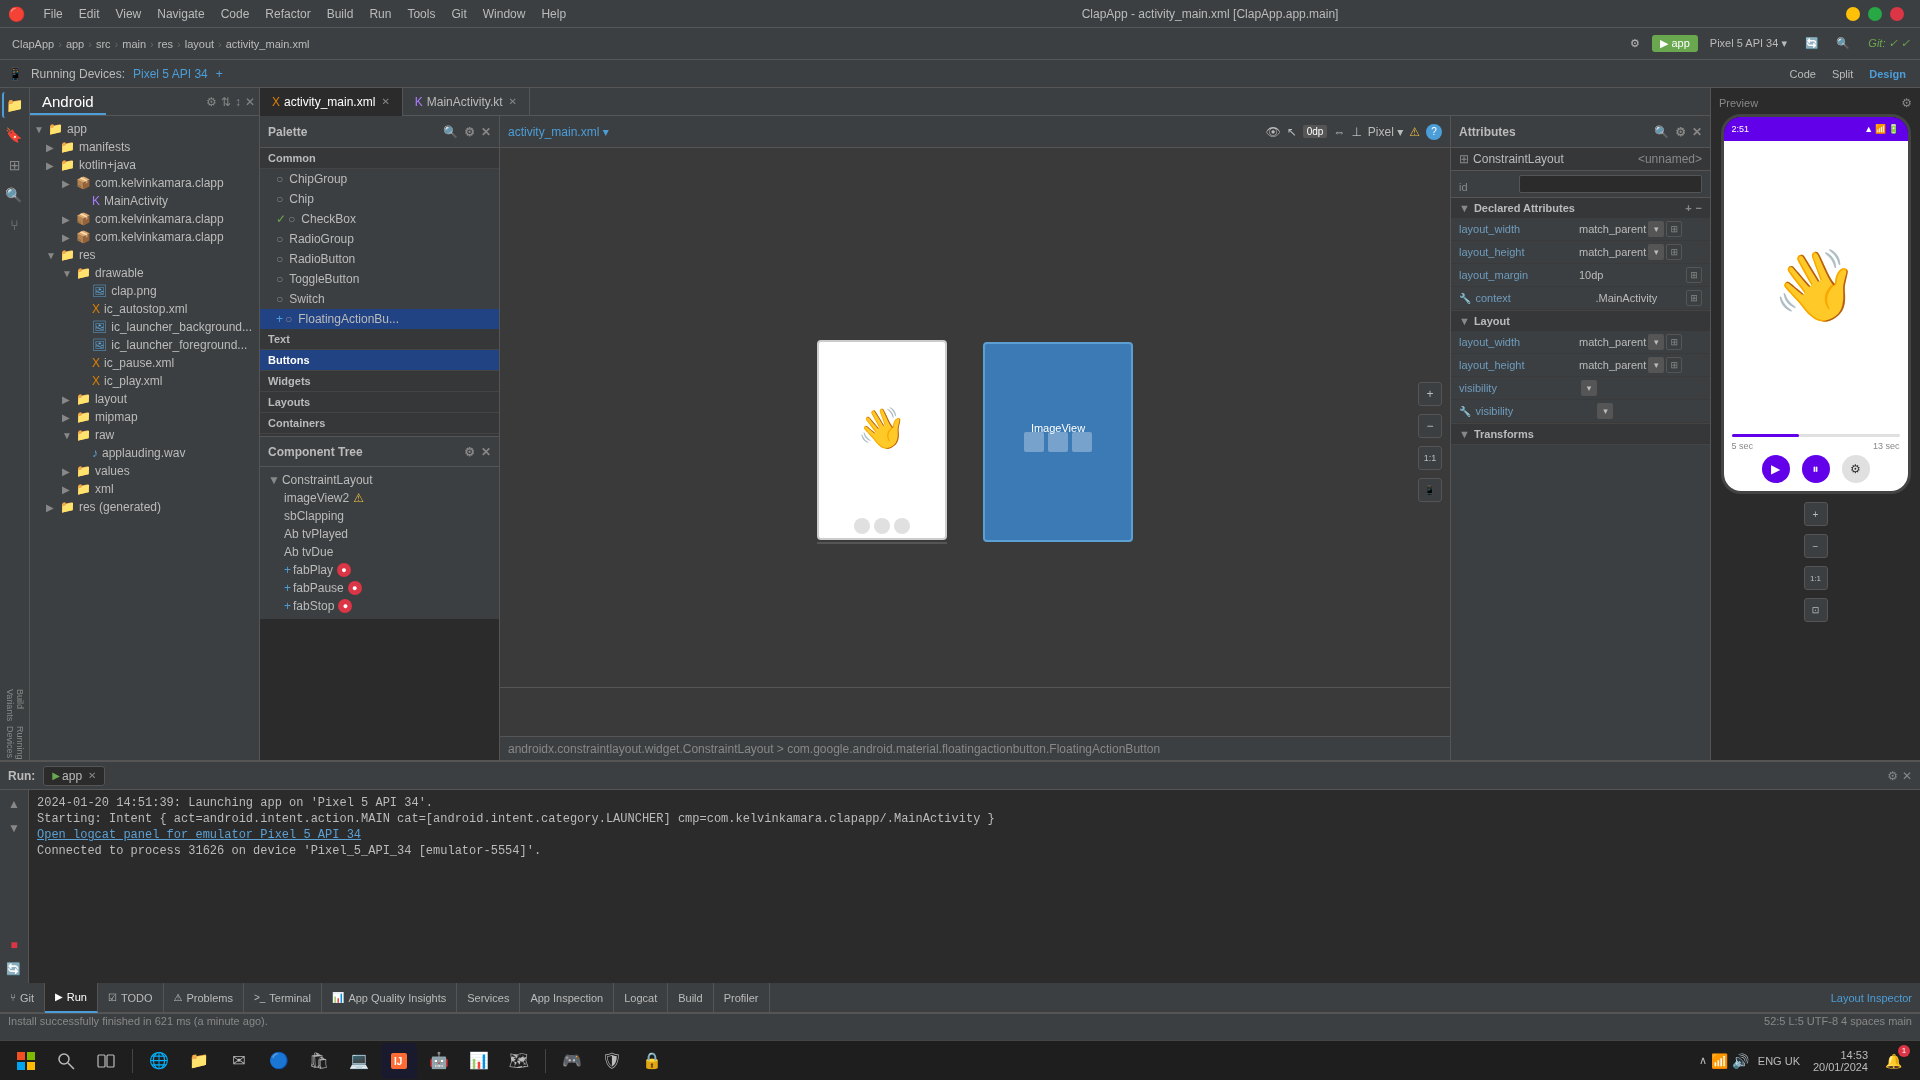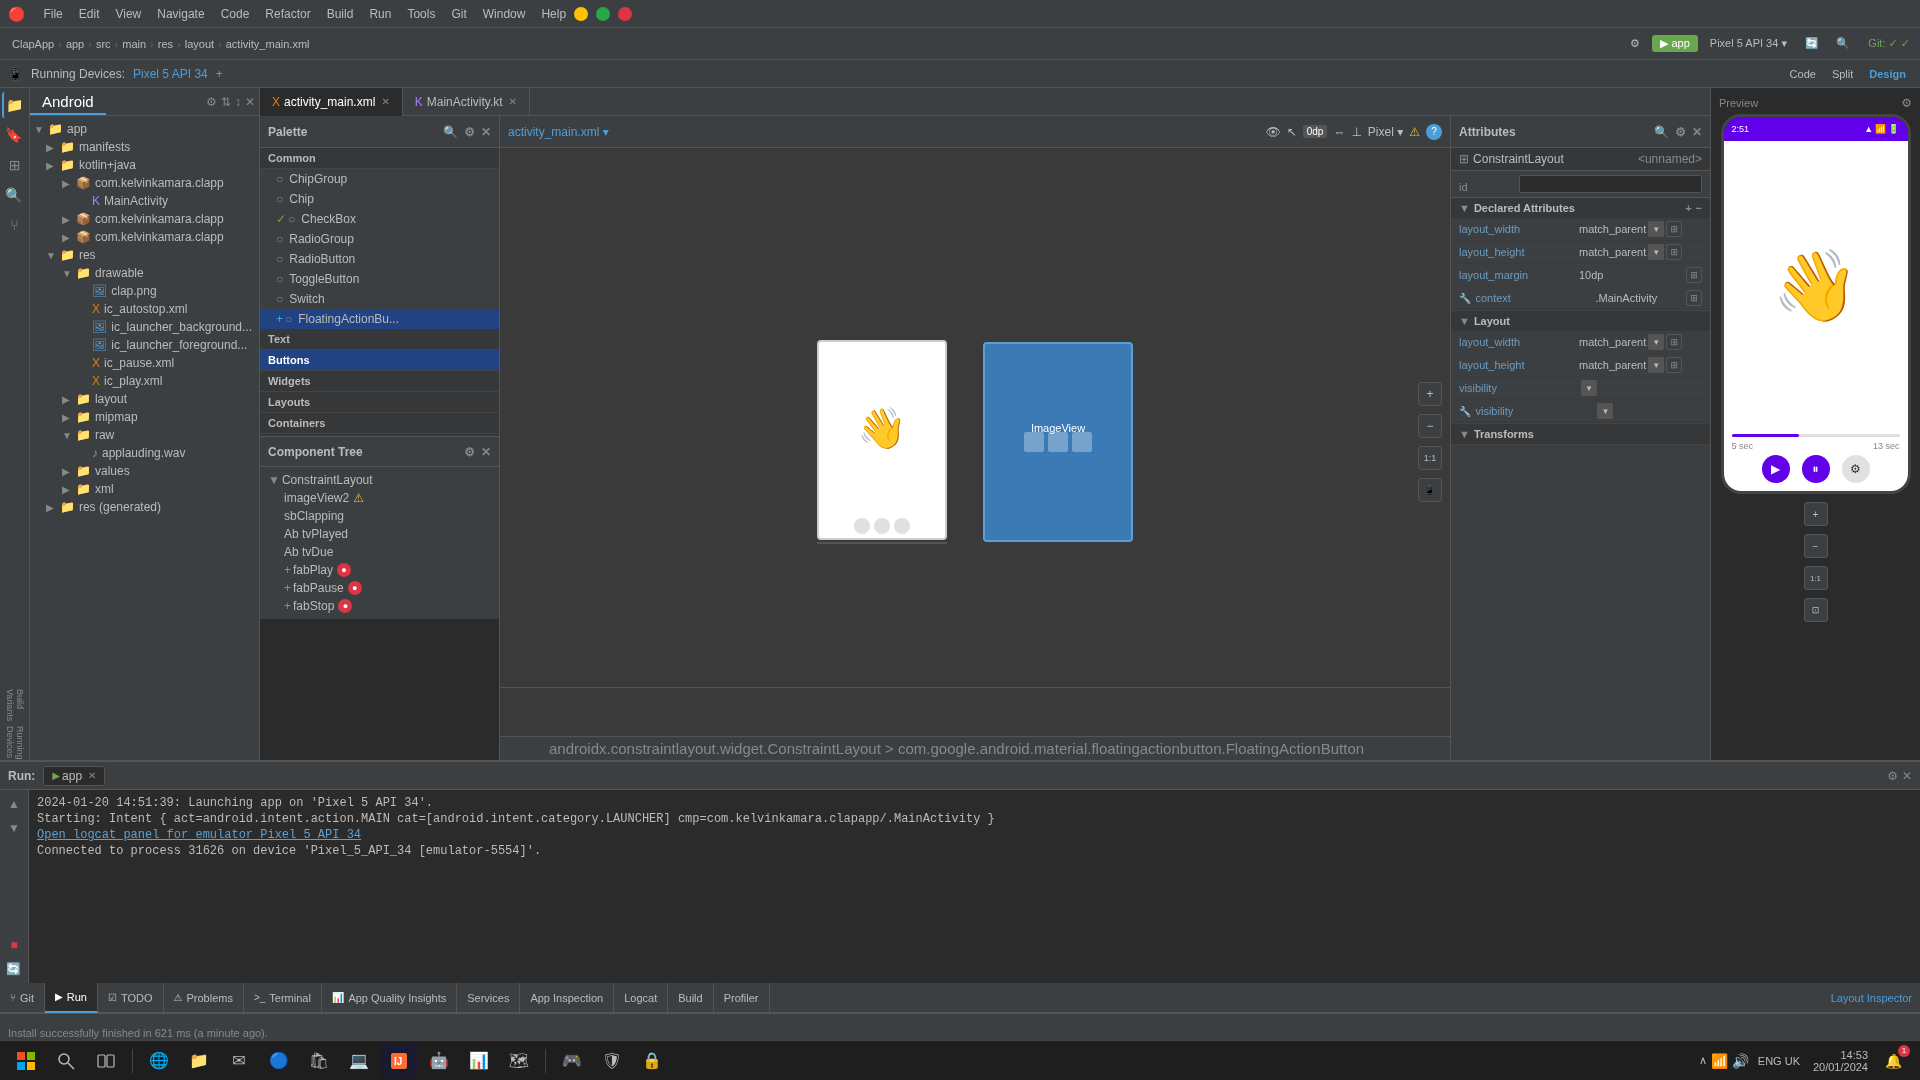--- a/index.html
+++ b/index.html
@@ -115,21 +115,21 @@
     .bottom-tabs { display: flex; align-items: center; height: 30px; background: #3c3f41; border-bottom: 1px solid #555; }
     .bottom-tab { display: flex; align-items: center; padding: 0 10px; height: 30px; cursor: pointer; font-size: 11px; border-right: 1px solid #555; }
     .bottom-tab.active { background: #2b2b2b; border-bottom: 2px solid #4c9ed9; color: #fff; }
     .bottom-tab .tab-icon { margin-right: 4px; font-size: 10px; }
     .run-header { display: flex; align-items: center; height: 28px; background: #3c3f41; border-bottom: 1px solid #555; padding: 0 8px; gap: 8px; }
     .console-area { flex: 1; overflow-y: auto; padding: 4px 8px; font-family: 'Courier New', monospace; font-size: 12px; color: #bbb; background: #2b2b2b; }
     .console-line { margin: 2px 0; white-space: nowrap; }
     .console-link { color: #5ca0d3; text-decoration: underline; cursor: pointer; }
     .console-icons { display: flex; flex-direction: column; gap: 4px; padding: 4px; background: #3c3f41; border-right: 1px solid #555; }
     .console-side-btn { width: 20px; height: 20px; color: #888; font-size: 12px; cursor: pointer; display: flex; align-items: center; justify-content: center; }
-    .bottom-status { height: 18px; background: #3c3f41; border-top: 1px solid #555; padding: 13px 8px; display: flex; align-items: flex-start; font-size: 11px; color: #888; }
+    .bottom-status { height: 18px; background: #3c3f41; border-top: 1px solid #555; padding: 13px 8px; display: flex; align-items: flex-end; font-size: 11px; color: #888; }
 
     
     .taskbar { height: 40px; background: #1e1e1e; border-top: 1px solid #444; display: flex; align-items: center; padding: 0 8px; gap: 4px; position: fixed; bottom: 0; width: 1920px; }
     .taskbar-btn { display: flex; align-items: center; justify-content: center; width: 36px; height: 36px; border-radius: 4px; cursor: pointer; }
     .taskbar-sep { width: 1px; height: 24px; background: #444; margin: 0 4px; }
     .taskbar-right { margin-left: auto; display: flex; align-items: center; gap: 8px; font-size: 11px; color: #bbb; }
     .tray-icons { display: flex; gap: 4px; align-items: center; }
 
     
     .activity-bar { width: 30px; background: #3c3f41; border-right: 1px solid #555; display: flex; flex-direction: column; align-items: center; padding: 4px 0; gap: 4px; }
@@ -157,20 +157,21 @@
     <span class="menubar-item">View</span>
     <span class="menubar-item">Navigate</span>
     <span class="menubar-item">Code</span>
     <span class="menubar-item">Refactor</span>
     <span class="menubar-item">Build</span>
     <span class="menubar-item">Run</span>
     <span class="menubar-item">Tools</span>
     <span class="menubar-item">Git</span>
     <span class="menubar-item">Window</span>
     <span class="menubar-item">Help</span>
+    <span class="menubar-title">ClapApp - activity_main.xml [ClapApp.app.main]</span>
     <div style="display:flex;gap:8px;margin-right:8px;">
       <span class="win-btn win-min"></span>
       <span class="win-btn win-max"></span>
       <span class="win-btn win-close"></span>
     </div>
   </div>
 
   <div class="toolbar">
     <div class="breadcrumb">
       <span>ClapApp</span>
@@ -186,21 +187,21 @@
       <span>layout</span>
       <span class="sep">›</span>
       <span>activity_main.xml</span>
     </div>
     <div style="margin-left:auto; display:flex; align-items:center; gap:6px;">
       <button class="toolbar-btn">⚙</button>
       <button class="toolbar-btn" style="background:#6aa84f; color:white; border-radius:3px; padding:2px 8px;">▶ app</button>
       <button class="toolbar-btn">Pixel 5 API 34 ▾</button>
       <button class="toolbar-btn">🔄</button>
       <button class="toolbar-btn">🔍</button>
-      <button class="toolbar-btn" style="color:#6aa84f;">Git: ✓ ✓</button>
+      <button class="toolbar-btn" style="color:#6aa84f;font-style:italic;">Git: ✓ ✓</button>
     </div>
   </div>
 
   <div class="running-devices-header">
     <span style="color:#888;">📱</span>
     <span>Running Devices:</span>
     <span style="color:#4c9ed9;">Pixel 5 API 34</span>
     <span style="color:#4c9ed9;">+</span>
     <div style="margin-left:auto; display:flex; gap:4px;">
       <button class="toolbar-btn">Code</button>
@@ -513,21 +514,21 @@
               <div class="canvas-btn">+</div>
               <div class="canvas-btn">−</div>
               <div class="canvas-btn" style="font-size:9px;">1:1</div>
               <div class="canvas-btn" style="font-size:9px;">📱</div>
             </div>
 
             <div style="position:absolute; bottom:48px; left:0; right:0; height:1px; background:#555;"></div>
           </div>
 
           <div class="status-bar-bottom">
-            <span style="color:#888; font-size:15px;margin-left:41px;">androidx.constraintlayout.widget.ConstraintLayout &gt; com.google.android.material.floatingactionbutton.FloatingActionButton</span>
+            <span style="color:#888; font-size:12px;">androidx.constraintlayout.widget.ConstraintLayout &gt; com.google.android.material.floatingactionbutton.FloatingActionButton</span>
           </div>
         </div>
 
         <div class="attributes-panel">
           <div class="attr-header">
             <span>Attributes</span>
             <div class="attr-header-icons">
               <span>🔍</span>
               <span>⚙</span>
               <span>✕</span>

